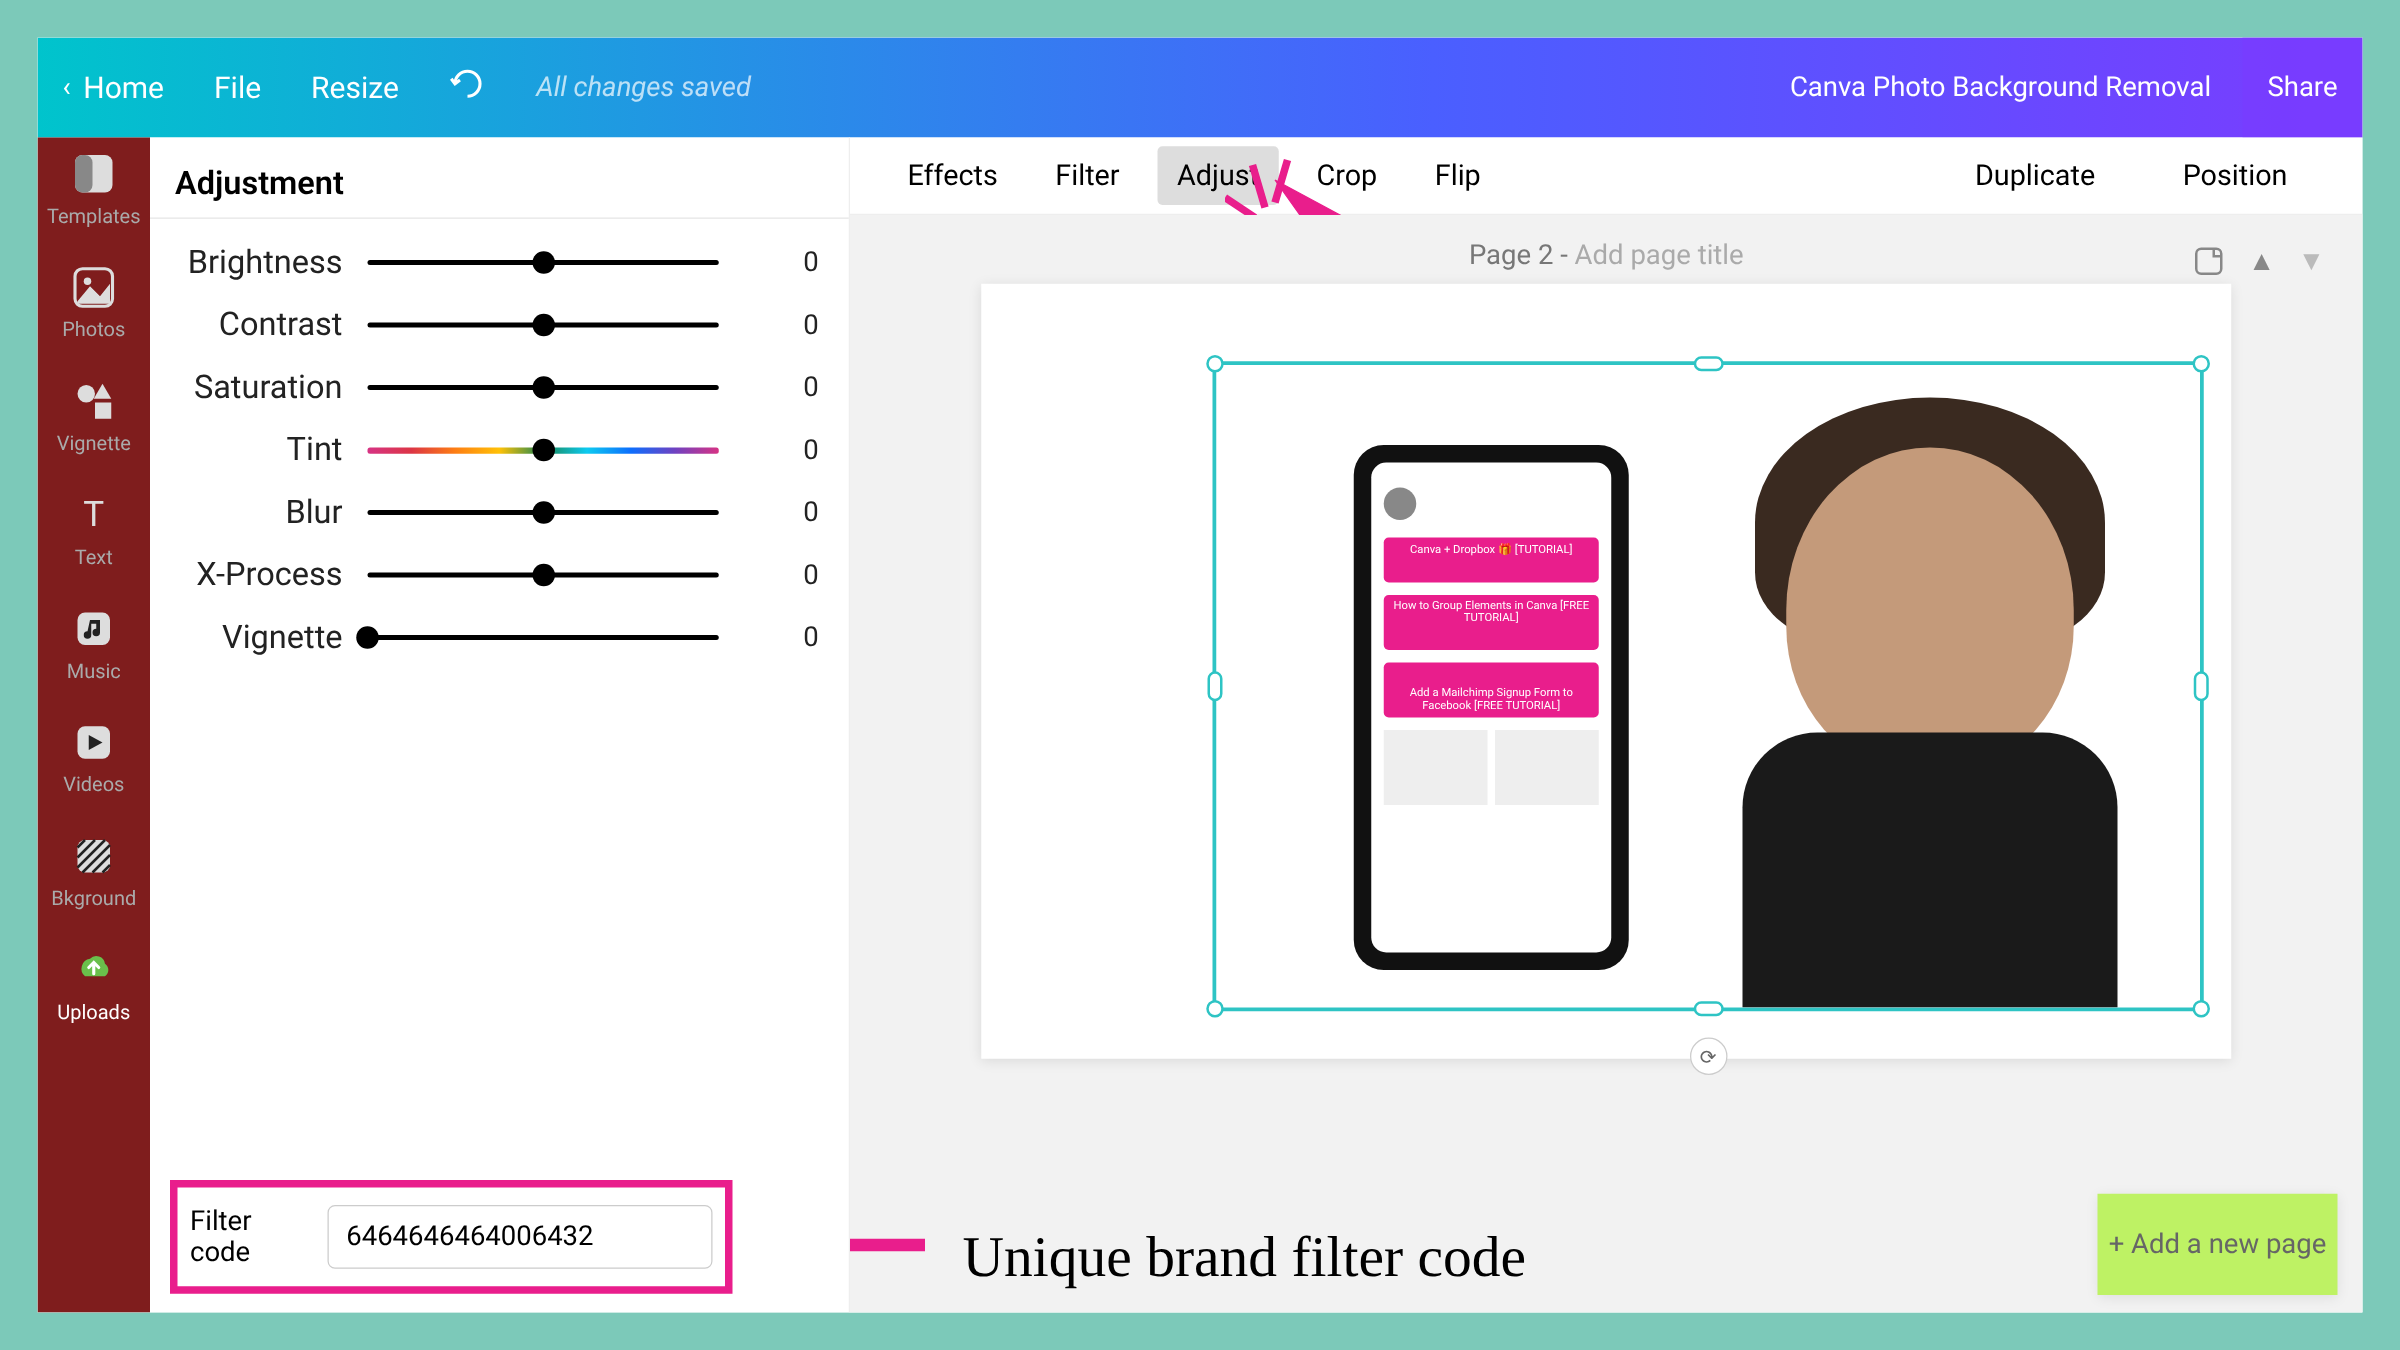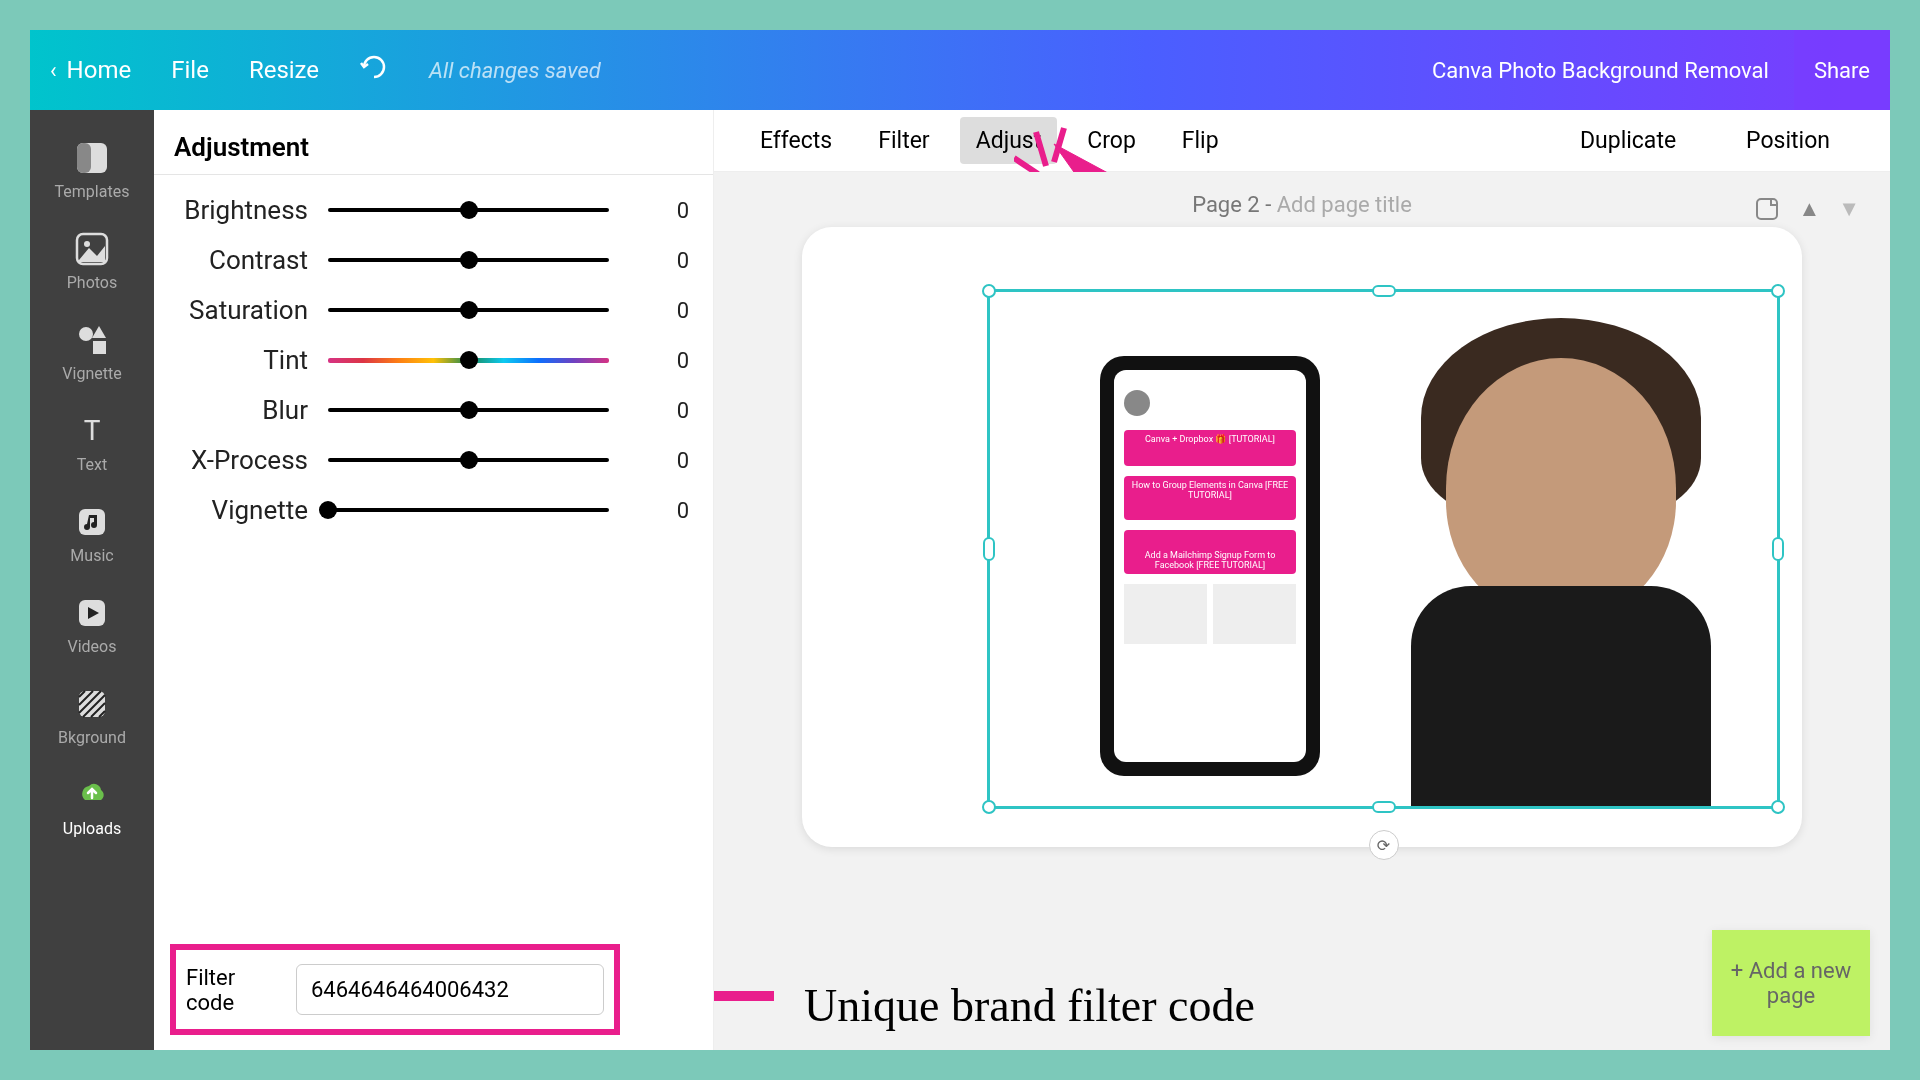--- a/index.html
+++ b/index.html
@@ -7,21 +7,21 @@
   .app-window { width: 100%; height: 100%; background: #fff; position: relative; overflow: hidden; }
   .top-bar { height: 80px; background: linear-gradient(90deg, #00c4cc 0%, #4a5fff 60%, #7a3cff 100%); display: flex; align-items: center; padding: 0 20px; color: #fff; font-size: 24px; }
   .top-bar .home { display: flex; align-items: center; gap: 10px; margin-right: 40px; cursor: pointer; }
   .top-bar .chev { font-size: 22px; }
   .top-bar .menu-item { margin-right: 40px; cursor: pointer; }
   .undo-icon { margin-right: 40px; cursor: pointer; }
   .saved { color: rgba(255,255,255,0.7); font-style: italic; font-size: 22px; }
   .doc-title { margin-left: auto; font-size: 22px; }
   .share-btn { background: rgba(120,60,255,0.8); height: 100%; padding: 0 20px; display: flex; align-items: center; margin-left: 25px; margin-right: -20px; font-size: 22px;}
   .body-area { display: flex; height: calc(100% - 80px); }
-  .left-rail { width: 124px; background: #404040; color: #fff; display: flex; flex-direction: column; align-items: center; padding-top: 28px; }
+  .left-rail { width: 90px; background: #7f1d1d; color: #fff; display: flex; flex-direction: column; align-items: center; padding-top: 9px; }
   .rail-item { display: flex; flex-direction: column; align-items: center; margin-bottom: 28px; cursor: pointer; font-size: 16px; color: #aaa; }
   .rail-item.active { color: #fff; }
   .rail-item.uploads .rail-icon { color: #6abf4b; }
   .rail-icon { width: 40px; height: 40px; display: flex; align-items: center; justify-content: center; margin-bottom: 4px; }
   .adjust-panel { width: 560px; background: #fff; border-right: 1px solid #eee; position: relative; }
   .adjust-panel h2 { font-size: 26px; font-weight: 600; padding: 22px 20px 12px 20px; }
   .divider { border: none; border-top: 1px solid #e5e5e5; margin-bottom: 10px;}
   .slider-row { display: flex; align-items: center; padding: 10px 24px; }
   .slider-label { width: 130px; text-align: right; font-size: 26px; color: #222; margin-right: 20px; }
   .slider-track { flex: 1; height: 4px; background: #000; position: relative; border-radius: 2px;}
@@ -33,21 +33,21 @@
   .filter-code-row input { flex: 1; font-size: 22px; padding: 12px 14px; border: 1px solid #ccc; border-radius: 6px; }
   .canvas-area { flex: 1; background: #fff; position: relative; display: flex; flex-direction: column; }
   .tool-strip { height: 62px; display: flex; align-items: center; padding: 0 30px; border-bottom: 1px solid #eee; position: relative;}
   .tool-strip .tab { font-size: 23px; padding: 10px 16px; margin-right: 14px; cursor: pointer; border-radius: 4px;}
   .tool-strip .tab.active { background: #ddd; }
   .tool-right { margin-left: auto; display: flex; gap: 24px; }
   .canvas-scroll { flex: 1; background: #f2f2f2; position: relative; overflow: hidden; padding-top: 20px;}
   .page-label { text-align: center; font-size: 22px; color: #777; margin-bottom: 10px;}
   .page-label .hint { color: #aaa; }
   .page-controls { position: absolute; top: 24px; right: 30px; display: flex; gap: 18px; color: #888;}
-  .page { width: 1000px; height: 620px; background: #fff; margin: 0 auto; box-shadow: 0 2px 10px rgba(0,0,0,0.1); position: relative; border-radius: 30px; }
+  .page { width: 1000px; height: 620px; background: #fff; margin: 0 auto; box-shadow: 0 2px 10px rgba(0,0,0,0.1); position: relative; }
   .selected-image { position: absolute; top: 62px; left: 185px; right: 22px; height: 520px; border: 3px solid #2ec4c4; background: #fff; }
   .sel-handle { position: absolute; width: 14px; height: 14px; background: #fff; border: 2px solid #2ec4c4; border-radius: 50%; }
   .sel-handle.tl { top: -8px; left: -8px; } .sel-handle.tr { top: -8px; right: -8px; }
   .sel-handle.bl { bottom: -8px; left: -8px; } .sel-handle.br { bottom: -8px; right: -8px; }
   .sel-handle.tm { top: -7px; left: 50%; transform: translateX(-50%); width: 24px; height: 12px; border-radius: 6px;}
   .sel-handle.bm { bottom: -7px; left: 50%; transform: translateX(-50%); width: 24px; height: 12px; border-radius: 6px;}
   .sel-handle.lm { left: -7px; top: 50%; transform: translateY(-50%); width: 12px; height: 24px; border-radius: 6px;}
   .sel-handle.rm { right: -7px; top: 50%; transform: translateY(-50%); width: 12px; height: 24px; border-radius: 6px;}
   .rotate-handle { position: absolute; bottom: -54px; left: 50%; transform: translateX(-50%); width: 30px; height: 30px; background:#fff; border:1px solid #ccc; border-radius:50%; display:flex;align-items:center;justify-content:center;color:#666;font-size:16px;}
   .mock-photo { position: absolute; inset: 0; display: flex; align-items: flex-end; justify-content: center; overflow: hidden;}

